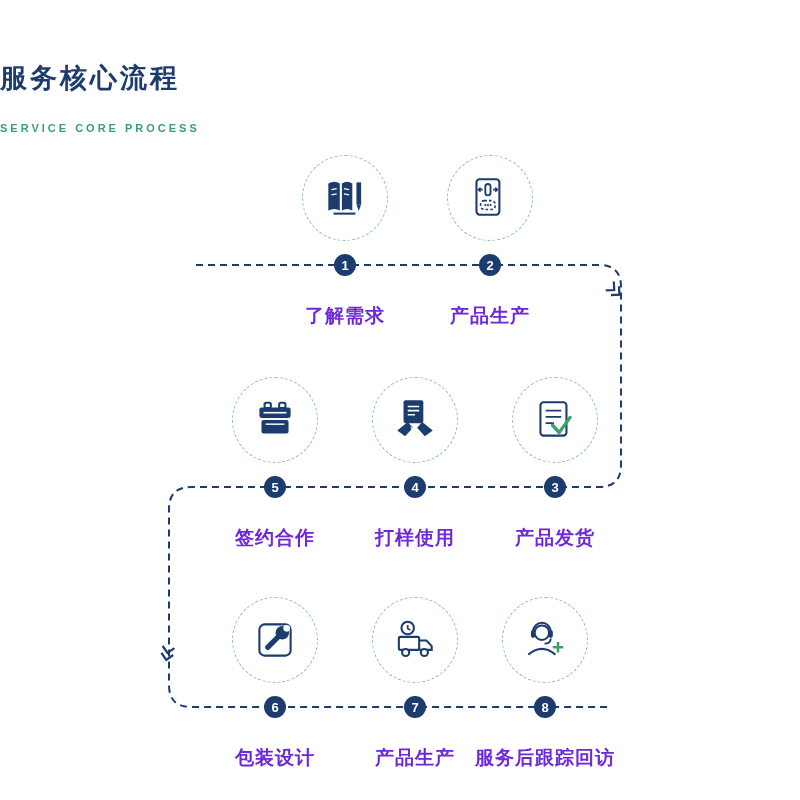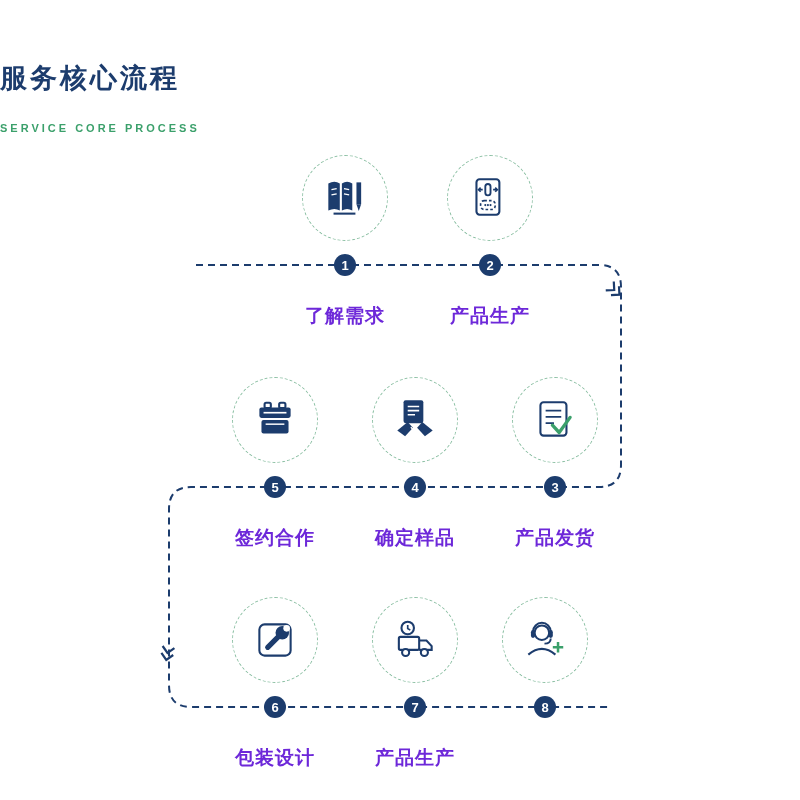--- a/index.html
+++ b/index.html
@@ -108,21 +108,21 @@
   <div class="icon-circle">
     <svg class="ic" width="50" height="50" viewBox="0 0 48 48">
       <rect x="13" y="5" width="19" height="22" rx="2" fill="#1c3c6d"></rect>
       <path d="M17 11 H28 M17 15 H28 M17 19 H24" stroke="#ffffff" stroke-width="1.5"></path>
       <polygon points="7,34 17,26 22,31.5 14.5,39.5" fill="#1c3c6d"></polygon>
       <polygon points="41,34 31,26 26,31.5 33.5,39.5" fill="#1c3c6d"></polygon>
       <path d="M20 31 L24 35" stroke="#ffffff" stroke-width="1.4"></path>
     </svg>
   </div>
   <div class="badge">4</div>
-  <div class="label">确定样品</div>
+  <div class="label">打样使用</div>
 </div>
 
 <div class="step" style="left:180px; top:377px;">
   <div class="icon-circle">
     <svg class="ic" width="50" height="50" viewBox="0 0 48 48">
       <rect x="14" y="7.5" width="6" height="5" rx="1.5" fill="none" stroke="#1c3c6d" stroke-width="2"></rect>
       <rect x="28" y="7.5" width="6" height="5" rx="1.5" fill="none" stroke="#1c3c6d" stroke-width="2"></rect>
       <rect x="9" y="12" width="30" height="10" rx="2" fill="#1c3c6d"></rect>
       <path d="M13 17 H35" stroke="#ffffff" stroke-width="1.6"></path>
       <rect x="11" y="24" width="26" height="13" rx="2" fill="#1c3c6d"></rect>
@@ -167,13 +167,14 @@
       <circle cx="21" cy="17" r="7"></circle>
       <path d="M8 38 Q21 27 34 38"></path>
       <path d="M12.5 16 a8.5 8.5 0 0 1 17 0"></path>
       <rect x="10.5" y="14.5" width="4" height="7.5" rx="2" fill="#1c3c6d" stroke="none"></rect>
       <rect x="27.5" y="14.5" width="4" height="7.5" rx="2" fill="#1c3c6d" stroke="none"></rect>
       <path d="M29.5 22.5 q0 5 -6 5" stroke-width="1.8"></path>
       <path d="M31.5 31 H41.5 M36.5 26 V36" stroke="#3ba06b" stroke-width="2.4"></path>
     </svg>
   </div>
   <div class="badge">8</div>
+  <div class="label">服务后跟踪回访</div>
 </div>
 
 </body></html>

